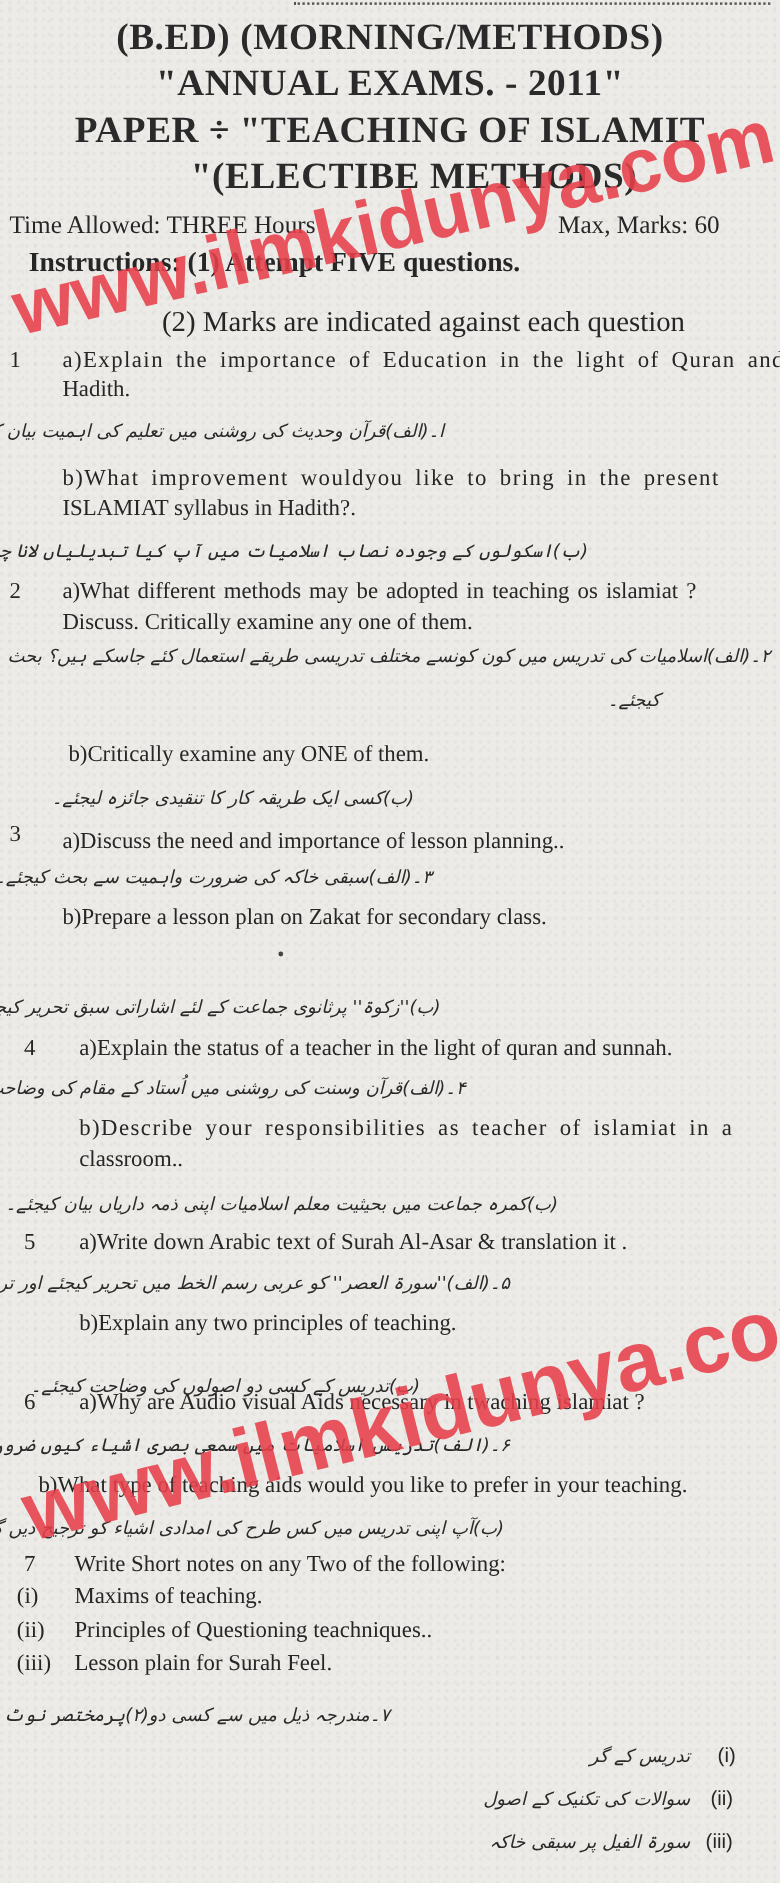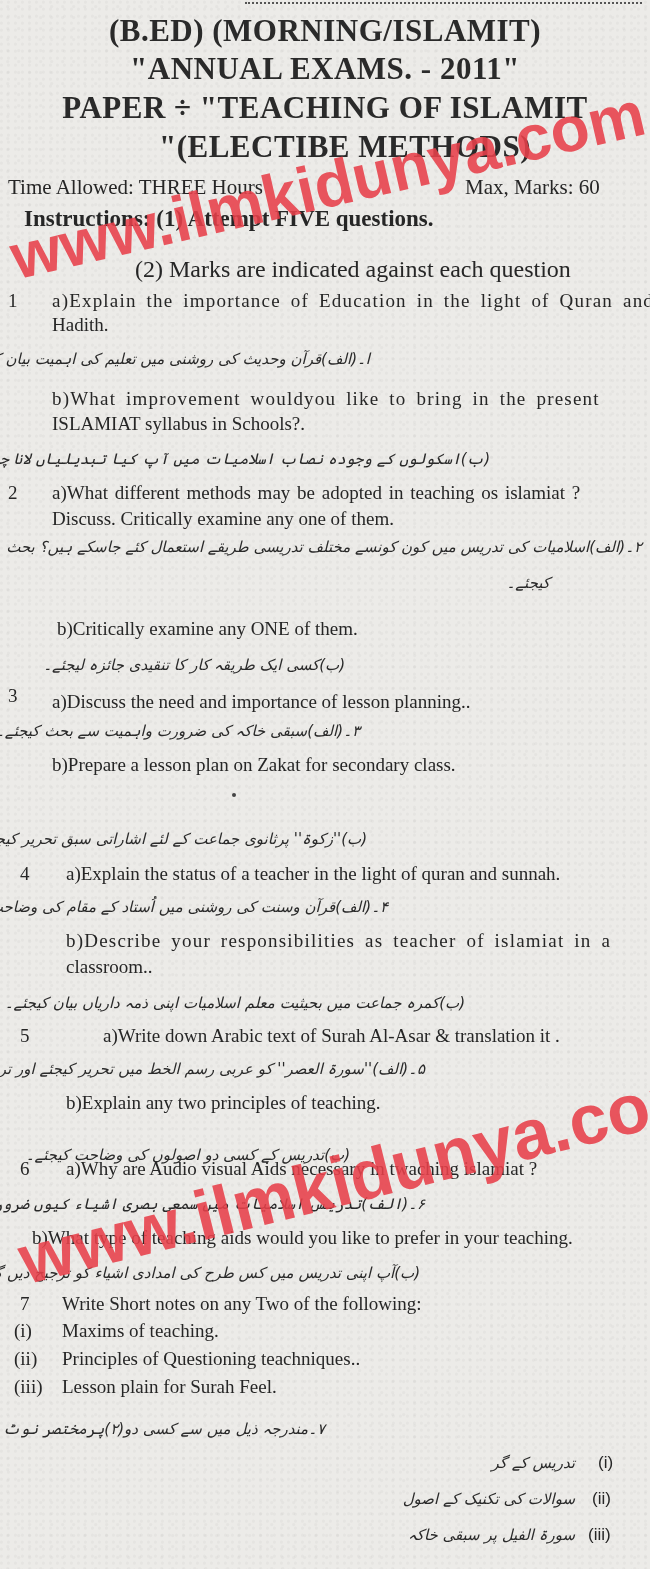--- a/index.html
+++ b/index.html
@@ -33,36 +33,36 @@
   .watermark {
     position:absolute; color:#e8404a; opacity:0.88; font-family:"Liberation Sans", sans-serif;
     font-weight:bold; white-space:nowrap; transform-origin:left bottom; pointer-events:none;
   }
 </style>
 </head>
 <body>
 
 <div class="topline"></div>
 
-<div class="hdr" style="top:14px;">(B.ED)  (MORNING/ISLAMIT)</div>
+<div class="hdr" style="top:14px;">(B.ED)  (MORNING/METHODS)</div>
 <div class="hdr" style="top:52px;">"ANNUAL  EXAMS.  -  2011"</div>
 <div class="hdr" style="top:91px;">PAPER  ÷  "TEACHING  OF  ISLAMIT</div>
 <div class="hdr" style="top:130px; left:20px;">"(ELECTIBE   METHODS)</div>
 
 <div class="line" style="top:176px; left:8px; font-size:21px;">Time Allowed: THREE Hours</div>
 <div class="line" style="top:176px; left:465px; font-size:21px;">Max, Marks: 60</div>
 <div class="line" style="top:208px; left:24px; font-size:23px;font-weight:bold;">Instructions:  (1) Attempt FIVE questions.</div>
 <div class="line" style="top:258px; left:135px; font-size:24px;">(2) Marks are indicated against each question</div>
 
 <div class="qnum" style="top:290px; left:8px;">1</div>
 <div class="line just" style="top:290px; left:52px;">a)Explain  the  importance  of  Education  in  the  light  of  Quran  and</div>
 <div class="line" style="top:314px; left:52px;">Hadith.</div>
 <div class="urdu" style="top:348px; right:280px;">ا۔(الف)قرآن وحدیث کی روشنی میں تعلیم کی اہمیت بیان کیجئے۔</div>
 <div class="line just" style="top:388px; left:52px;">b)What  improvement  wouldyou  like  to   bring  in  the  present</div>
-<div class="line" style="top:413px; left:52px;">ISLAMIAT syllabus in Schools?.</div>
+<div class="line" style="top:413px; left:52px;">ISLAMIAT syllabus in Hadith?.</div>
 <div class="urdu" style="top:448px; right:160px;">(ب)اسکولوں کے وجودہ نصاب اسلامیات میں آپ کیا تبدیلیاں لانا چاہتے ہیں؟</div>
 
 <div class="qnum" style="top:482px; left:8px;">2</div>
 <div class="line" style="top:482px; left:52px; word-spacing:2px;">a)What different methods may be adopted in teaching os islamiat ?</div>
 <div class="line" style="top:508px; left:52px;">Discuss. Critically examine any one of them.</div>
 <div class="urdu" style="top:536px; right:8px;">۲۔(الف)اسلامیات کی تدریس میں کون کونسے مختلف تدریسی طریقے استعمال کئے جاسکے ہیں؟ بحث</div>
 <div class="urdu" style="top:572px; right:100px;">کیجئے۔</div>
 <div class="line" style="top:618px; left:57px;">b)Critically examine any ONE of them.</div>
 <div class="urdu" style="top:654px; right:305px;">(ب)کسی ایک طریقہ کار کا تنقیدی جائزہ لیجئے۔</div>
 
@@ -74,21 +74,21 @@
 <div class="urdu" style="top:828px; right:283px;">(ب)''زکوۃ'' پرثانوی جماعت کے لئے اشاراتی سبق تحریر کیجئے۔</div>
 
 <div class="qnum" style="top:863px; left:20px;">4</div>
 <div class="line" style="top:863px; left:66px;">a)Explain the status of a teacher in the light of quran and sunnah.</div>
 <div class="urdu" style="top:896px; right:262px;">۴۔(الف)قرآن وسنت کی روشنی میں اُستاد کے مقام کی وضاحت کیجئے۔</div>
 <div class="line just" style="top:930px; left:66px;">b)Describe  your  responsibilities  as  teacher  of  islamiat  in  a</div>
 <div class="line" style="top:956px; left:66px;">classroom..</div>
 <div class="urdu" style="top:992px; right:185px;">(ب)کمرہ جماعت میں بحیثیت معلم اسلامیات اپنی ذمہ داریاں بیان کیجئے۔</div>
 
 <div class="qnum" style="top:1025px; left:20px;">5</div>
-<div class="line" style="top:1025px; left:66px;margin-left:37px;">a)Write down Arabic text of Surah Al-Asar &amp; translation it .</div>
+<div class="line" style="top:1025px; left:66px;">a)Write down Arabic text of Surah Al-Asar &amp; translation it .</div>
 <div class="urdu" style="top:1058px; right:225px;">۵۔(الف)''سورۃ العصر'' کو عربی رسم الخط میں تحریر کیجئے اور ترجمہ بھی لکھئے۔</div>
 <div class="line" style="top:1092px; left:66px;">b)Explain any two principles of teaching.</div>
 <div class="urdu" style="top:1127px; right:300px;margin-top:17px;">(ب)تدریس کے کسی دو اصولوں کی وضاحت کیجئے۔</div>
 
 <div class="qnum" style="top:1158px; left:20px;">6</div>
 <div class="line" style="top:1158px; left:66px;">a)Why are Audio visual Aids necessary in twaching islamiat ?</div>
 <div class="urdu" style="top:1193px; right:225px;">۶۔(الف)تدریس اسلامیات میں سمعی بصری اشیاء کیوں ضروری ہیں؟</div>
 <div class="line" style="top:1227px; left:32px;">b)What type of teaching aids would you like to prefer in your teaching.</div>
 <div class="urdu" style="top:1262px; right:230px;">(ب)آپ اپنی تدریس میں کس طرح کی امدادی اشیاء کو ترجیح دیں گے؟</div>
 

